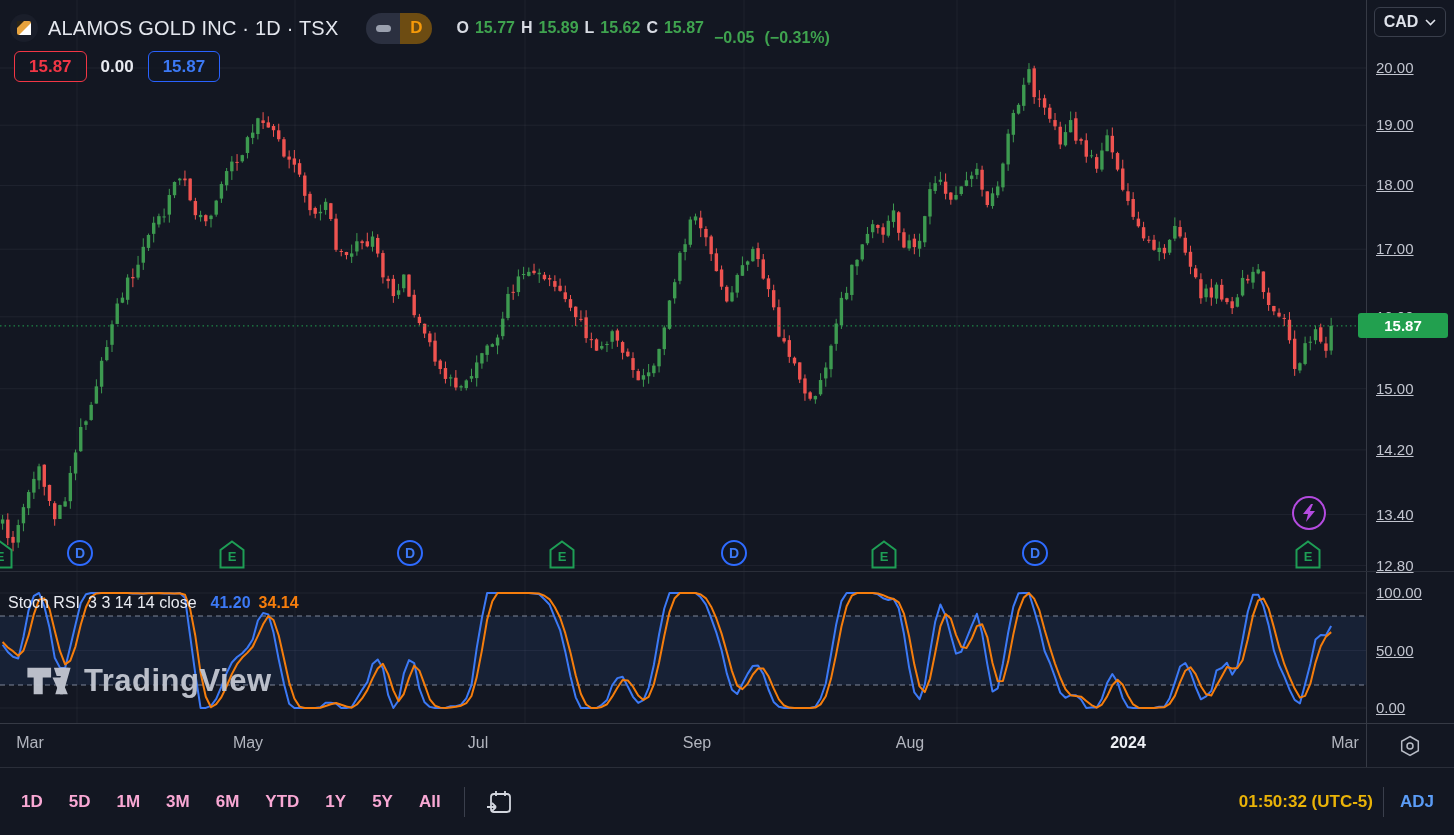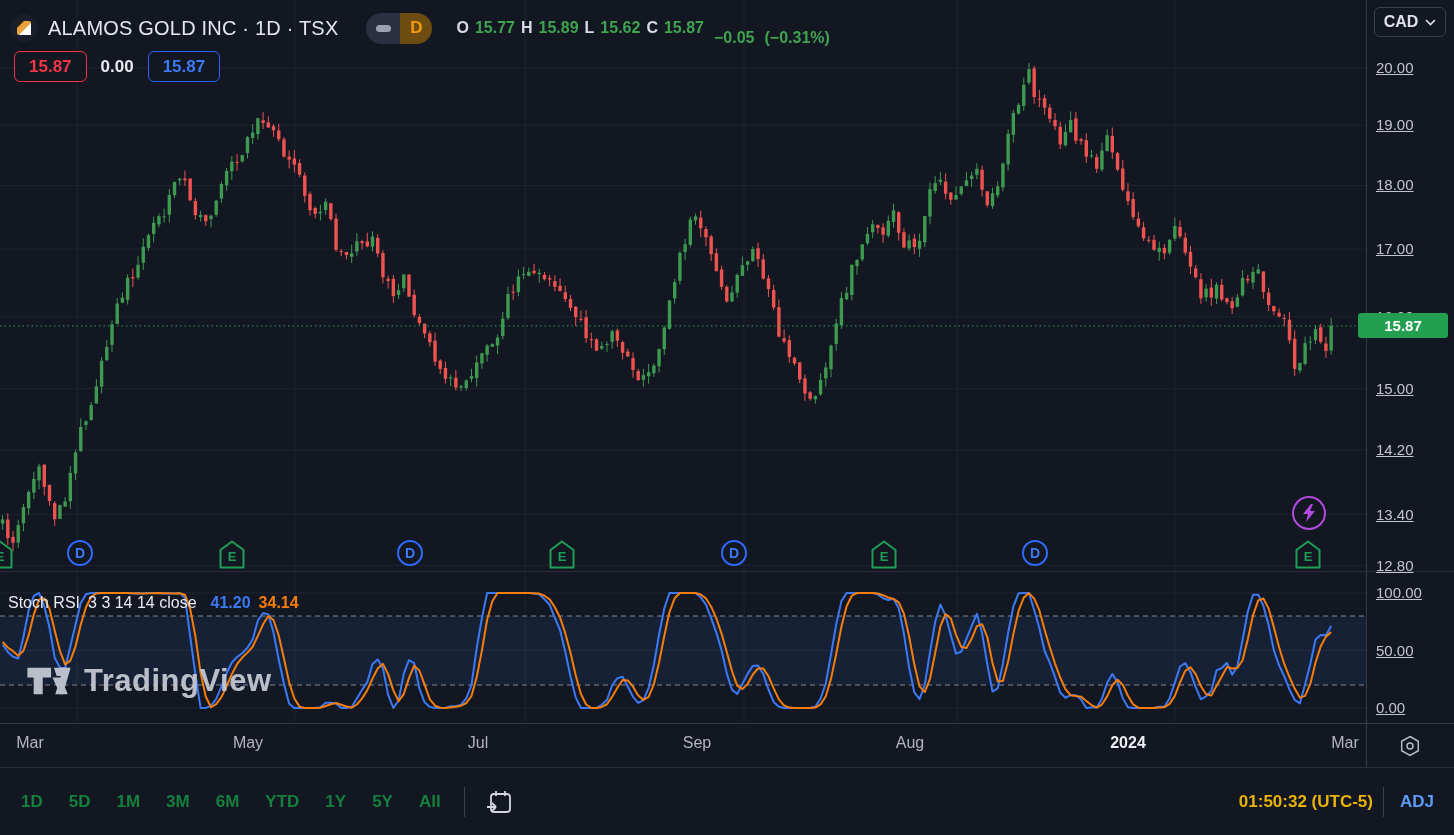--- a/index.html
+++ b/index.html
@@ -79,21 +79,21 @@
   .time-axis { position:absolute; left:0; top:724px; width:1366px; height:43px; z-index:20; cursor:ew-resize; }
   .month { position:absolute; top:10px; width:56px; text-align:center; font-size:16px; color:#b2b5be; }
   .month.bright { color:#edeff4; font-weight:700; }
   .axis-settings { position:absolute; left:1396px; top:732px; width:28px; height:28px; display:flex;
                    align-items:center; justify-content:center; z-index:25; cursor:pointer; }
 
   
   .toolbar { position:absolute; left:0; top:768px; width:1454px; height:67px; background:#131722;
              display:flex; align-items:center; z-index:30; }
   #ranges { display:flex; align-items:center; gap:0; padding-left:8px; }
-  .range-btn { padding:6px 13px; font-size:17px; font-weight:600; color:#15803d; border-radius:6px; cursor:pointer; }
+  .range-btn { padding:6px 13px; font-size:17px; font-weight:600; color:#f9a8d4; border-radius:6px; cursor:pointer; }
   .tb-divider { width:1px; height:30px; background:#3a3f4c; margin:0 10px; }
   .goto-btn { display:flex; align-items:center; justify-content:center; padding:4px 10px; cursor:pointer; }
   .tb-right { margin-left:auto; display:flex; align-items:center; padding-right:14px; }
   .clock { font-size:17px; font-weight:600; color:#eab308; cursor:pointer; }
   .adj { font-size:17px; font-weight:700; color:#5b9cf6; cursor:pointer; padding:4px 6px; }
 </style>
 </head>
 <body>
 
 <div class="app">

